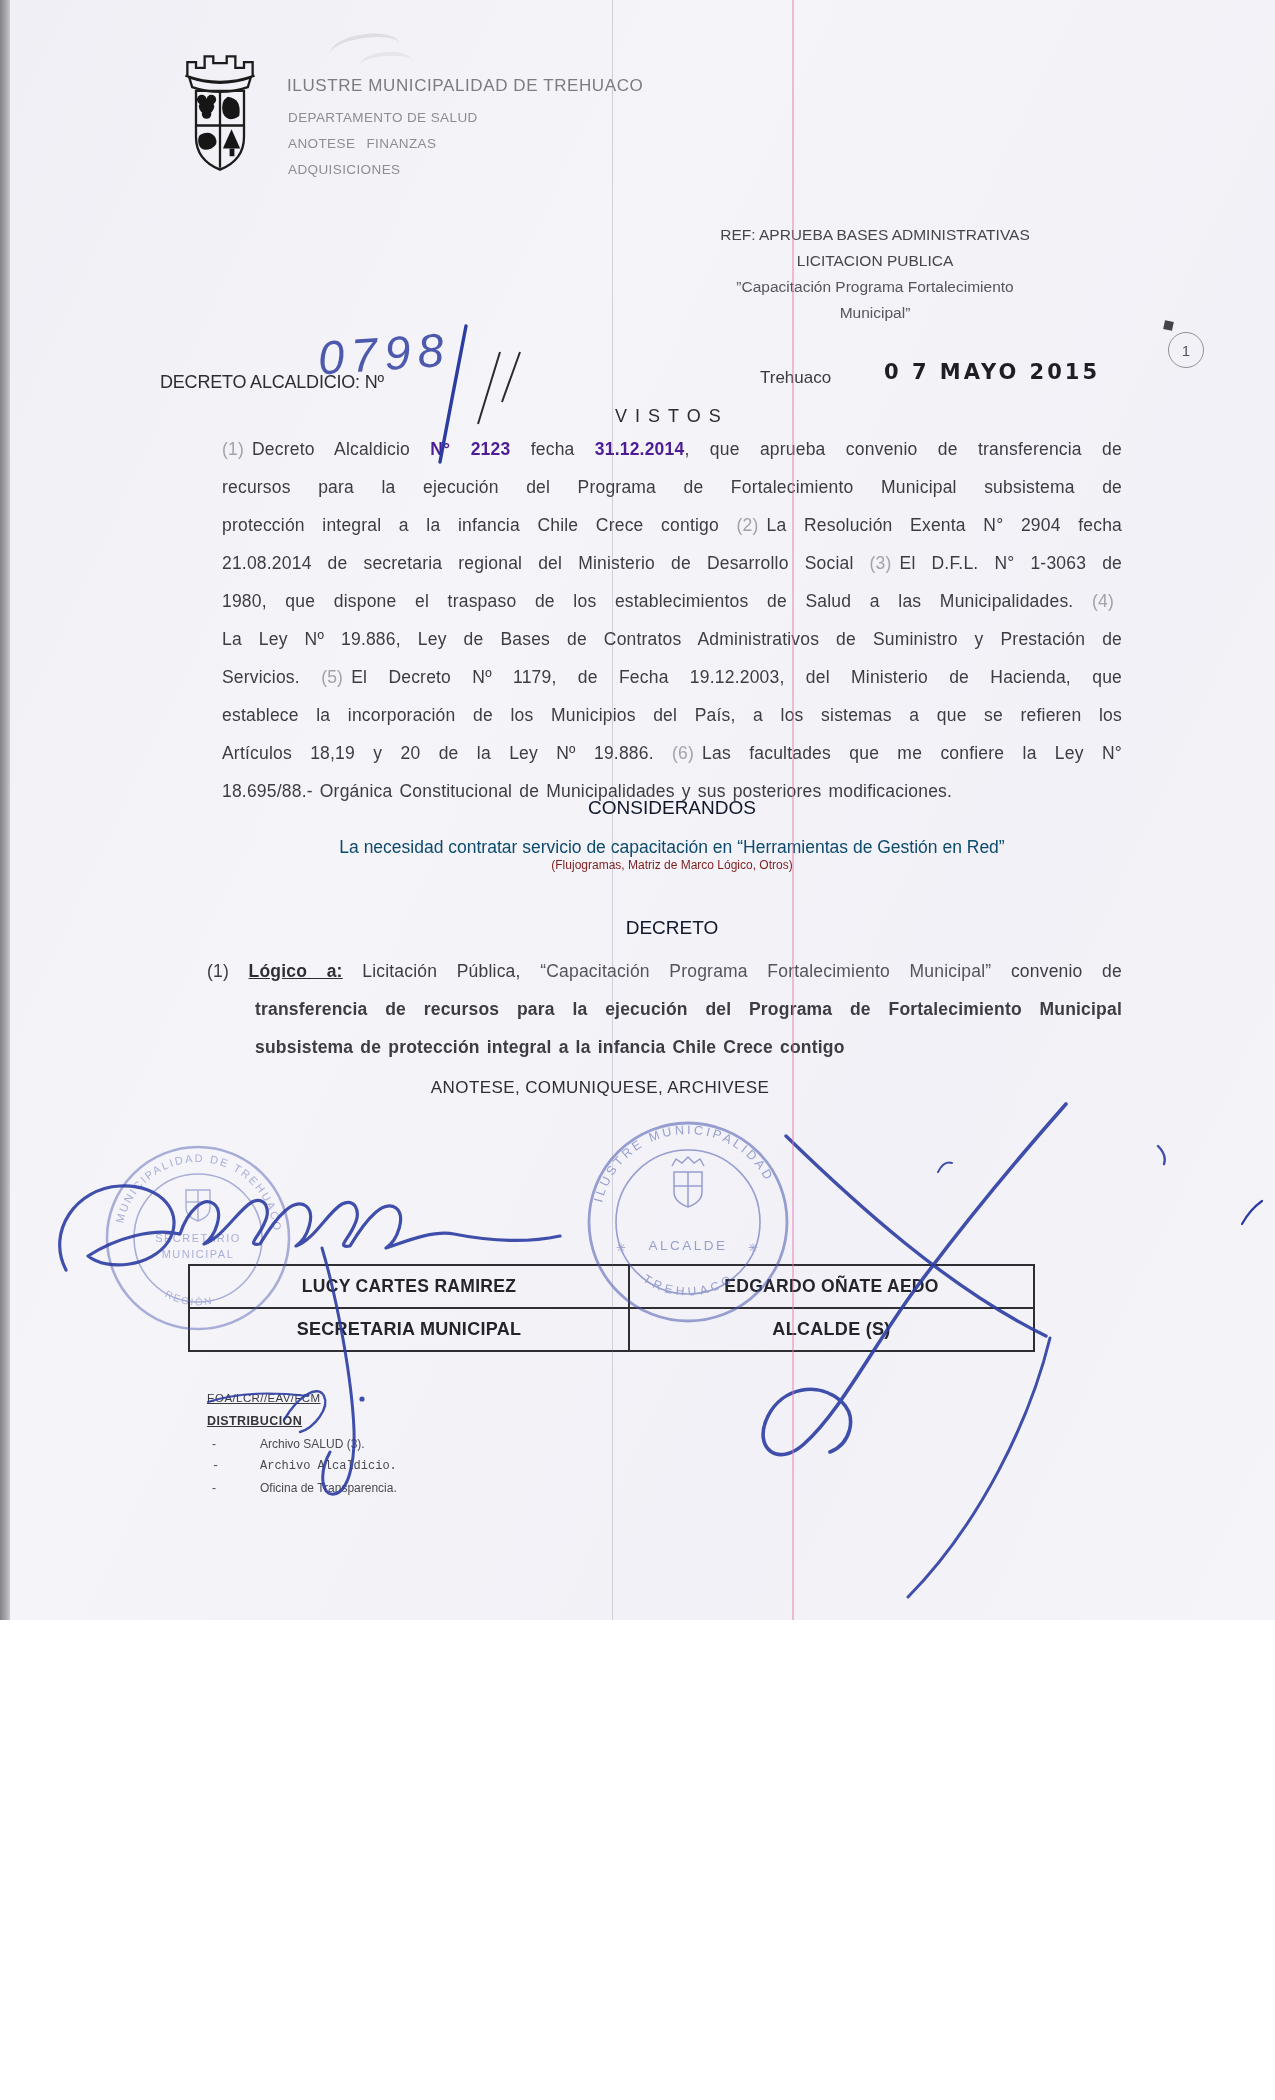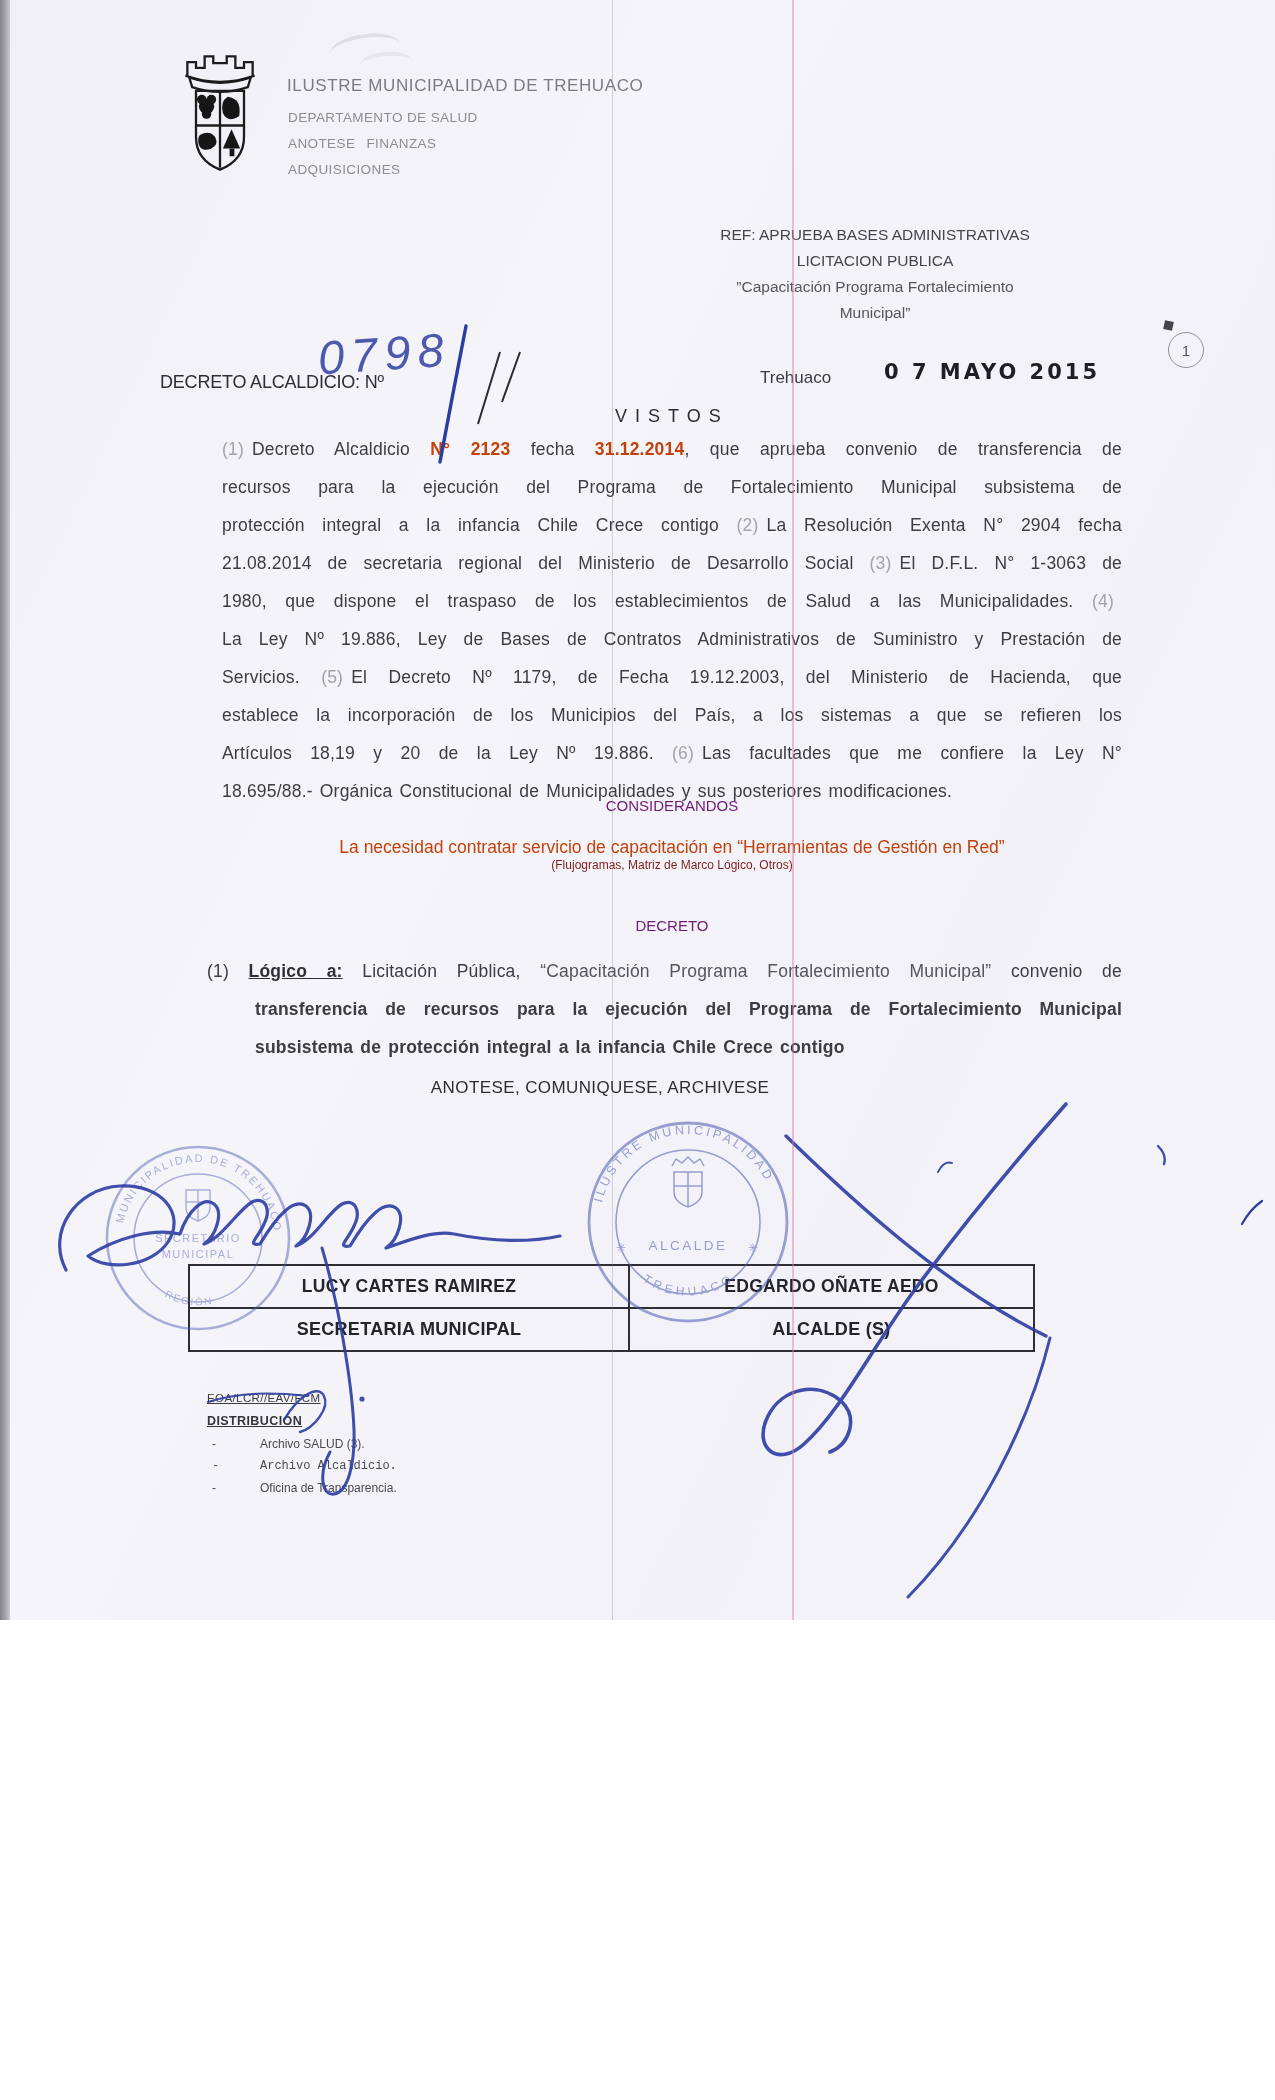--- a/index.html
+++ b/index.html
@@ -32,24 +32,24 @@
   .datestamp{position:absolute;left:884px;top:360px;font-size:21px;font-weight:bold;color:#1e1e24;
              letter-spacing:3px;font-family:"DejaVu Sans",sans-serif;}
   .vistos-title{position:absolute;left:615px;top:406px;font-size:18px;letter-spacing:8px;color:#2b2b32;}
 
   
   .bodyblock{position:absolute;left:222px;width:900px;font-size:17.5px;color:#3c3c43;
              letter-spacing:.2px;word-spacing:2px;}
   .jline{line-height:38px;text-align:justify;text-align-last:justify;white-space:normal;}
   .jline.last{text-align-last:left;}
   .muted{color:#a2a2ab;padding-right:8px;}
-  .bold{font-weight:bold;color:#c2410c;}
+  .bold{font-weight:bold;color:#4c1d95;}
   .bu{font-weight:bold;text-decoration:underline;color:#2e2e35;}
   .light{color:#54545d;}
-  .centerline{position:absolute;left:222px;width:900px;text-align:center;color:#701a75;font-size:15px;}
+  .centerline{position:absolute;left:222px;width:900px;text-align:center;color:#0f172a;font-size:19px;}
   .item .jline:not(:first-child){padding-left:48px;font-weight:bold;}
   .closing{position:absolute;left:150px;top:1078px;width:900px;text-align:center;
            font-size:17px;color:#2d2d34;letter-spacing:.4px;}
 
   
   .sigtable{position:absolute;left:188px;top:1264px;width:847px;height:88px;z-index:1;}
   .sigtable .cell{position:absolute;display:flex;align-items:center;justify-content:center;
                   font-size:17.5px;font-weight:600;color:#24242b;letter-spacing:.3px;} 
   .tbl-border{position:absolute;background:#2e2e33;}
 
@@ -129,21 +129,21 @@
       <div class="jline"><span>21.08.2014 de secretaria regional del Ministerio de Desarrollo Social </span><span class="muted">(3)</span><span>El D.F.L. N° 1-3063 de</span></div>
       <div class="jline"><span>1980, que dispone el traspaso de los establecimientos de Salud a las Municipalidades. </span><span class="muted">(4)</span></div>
       <div class="jline"><span>La Ley Nº 19.886, Ley de Bases de Contratos Administrativos de Suministro y Prestación de</span></div>
       <div class="jline"><span>Servicios. </span><span class="muted">(5)</span><span>El Decreto Nº 1179, de Fecha 19.12.2003, del Ministerio de Hacienda, que</span></div>
       <div class="jline"><span>establece la incorporación de los Municipios del País, a los sistemas a que se refieren los</span></div>
       <div class="jline"><span>Artículos 18,19 y 20 de la Ley Nº 19.886. </span><span class="muted">(6)</span><span>Las facultades que me confiere la Ley N°</span></div>
       <div class="jline last"><span>18.695/88.-  Orgánica Constitucional de Municipalidades y sus posteriores modificaciones.</span></div>
     </div>
 
   <div class="centerline" style="top:797px;">CONSIDERANDOS</div>
-  <div class="centerline" style="top:837px;font-size:17.5px;color:#c2410c;">La necesidad contratar servicio de capacitación en “Herramientas de Gestión en Red”</div>
+  <div class="centerline" style="top:837px;font-size:17.5px;color:#0c4a6e;">La necesidad contratar servicio de capacitación en “Herramientas de Gestión en Red”</div>
   <div class="centerline" style="top:858px;font-size:12px;color:#7f1d1d;">(Flujogramas, Matriz de Marco Lógico, Otros)</div>
   <div class="centerline" style="top:917px;">DECRETO</div>
 
   <div class="bodyblock item" style="left:207px;width:915px;top:952px;">
       <div class="jline"><span>(1) </span><span class="bu">Lógico a:</span><span> Licitación Pública, </span><span class="light">“Capacitación Programa Fortalecimiento Municipal”</span><span> convenio de</span></div>
       <div class="jline"><span>transferencia de recursos para la ejecución del Programa de Fortalecimiento Municipal</span></div>
       <div class="jline last"><span>subsistema de protección integral a la infancia Chile Crece contigo</span></div>
     </div>
 
   <div class="closing">ANOTESE, COMUNIQUESE, ARCHIVESE</div>

